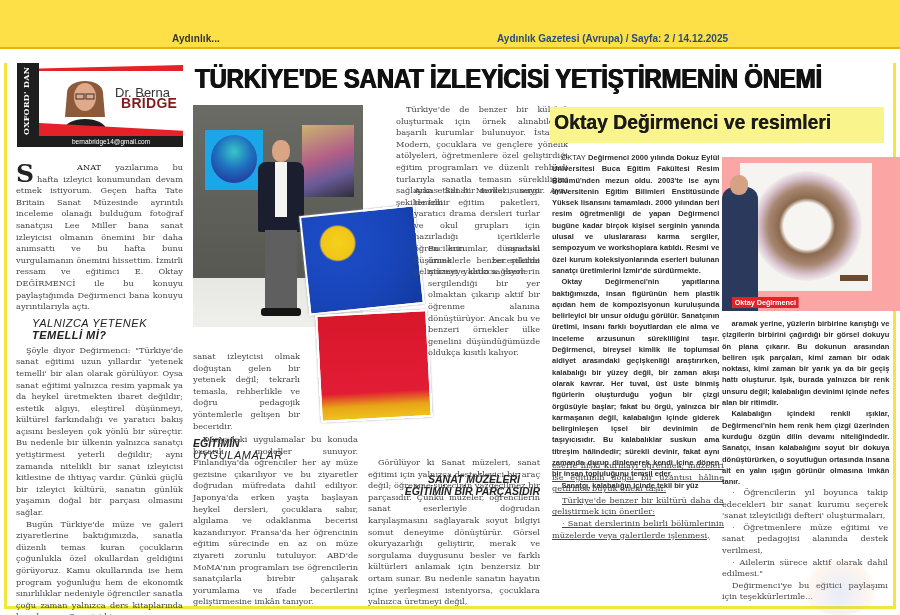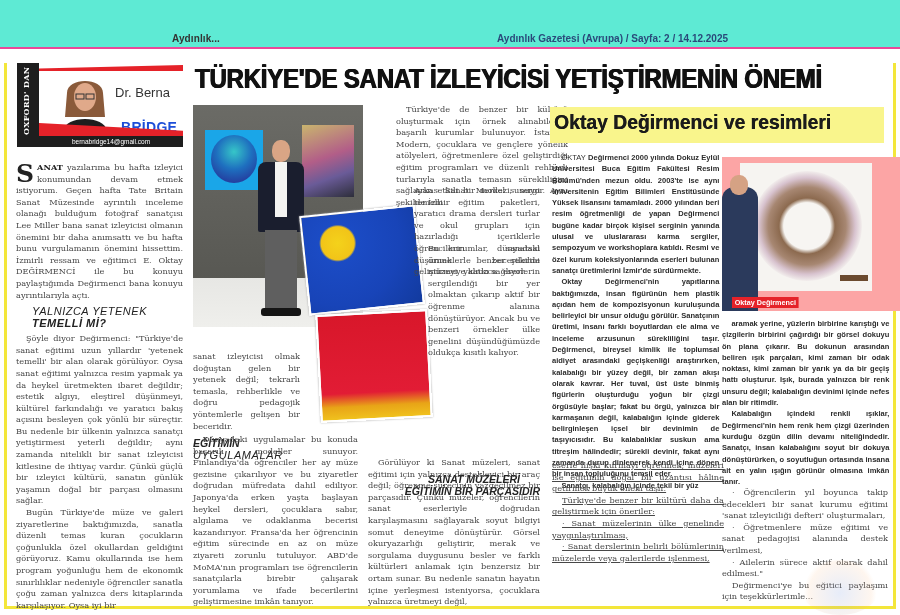--- a/index.html
+++ b/index.html
@@ -1,45 +1,45 @@
 <!DOCTYPE html>
 <html><head>
 <meta charset="utf-8">
 <style>
   * { box-sizing: border-box; margin: 0; padding: 0; }
   html, body { width: 900px; height: 615px; overflow: hidden; background: #ffffff; }
   body { position: relative; font-family: "DejaVu Serif", serif; color: #3a3a3a; }
 
-  .topbar { position: absolute; left: 0; top: 0; width: 900px; height: 49px; background: #5eead4; border-bottom: 2px solid #ec4899; }
+  .topbar { position: absolute; left: 0; top: 0; width: 900px; height: 49px; background: #fde047; border-bottom: 2px solid #eab308; }
   .topbar .left { position: absolute; left: 172px; top: 33px; font: 10px "Liberation Sans", sans-serif; color: #333; font-weight: bold; letter-spacing: 0.1px; }
   .topbar .right { position: absolute; left: 497px; top: 33px; font: 10px "Liberation Sans", sans-serif; color: #2a4a7a; font-weight: bold; }
 
   .page { position: absolute; left: 0; top: 51px; width: 900px; height: 564px; background: #fff; }
   .yline-left { position: absolute; left: 4px; top: 63px; width: 3px; height: 545px; background: #f3e63a; }
   .yline-bottom { position: absolute; left: 4px; top: 606px; width: 892px; height: 3px; background: #f3e63a; }
   .yline-right { position: absolute; left: 893px; top: 63px; width: 3px; height: 546px; background: #f3e63a; }
 
   
   .author { position: absolute; left: 17px; top: 63px; width: 166px; height: 84px; background: #fff; overflow: hidden; }
   .author .band { position: absolute; left: 0; top: 0; width: 22px; height: 84px; background: #1e1e1e; }
   .author .band span { position: absolute; left: 4px; top: 72px; transform: rotate(-90deg); transform-origin: left top; font: bold 8px "DejaVu Serif", serif; color: #fff; white-space: nowrap; letter-spacing: 0.3px; }
   .author .redtop { position: absolute; left: 22px; top: 2px; width: 144px; height: 6px; background: #e52229; clip-path: polygon(0 60%, 100% 0, 100% 100%, 0 100%); }
   .author .redbot { position: absolute; left: 22px; top: 60px; width: 144px; height: 14px; background: #e52229; clip-path: polygon(0 0, 100% 55%, 100% 100%, 0 100%); }
   .author .email { position: absolute; left: 22px; top: 73px; width: 144px; height: 11px; background: #1e1e1e; color: #fff; font: 6.5px "Liberation Sans", sans-serif; text-align: center; line-height: 11px; }
   .author .photo { position: absolute; left: 44px; top: 8px; width: 48px; height: 60px; }
   .author .name1 { position: absolute; left: 98px; top: 22px; font: 13px "Liberation Sans", sans-serif; color: #333; }
-  .author .name2 { position: absolute; left: 104px; top: 56px; font: bold 14px "Liberation Sans", sans-serif; color: #1d4ed8; letter-spacing: 0.3px; }
+  .author .name2 { position: absolute; left: 104px; top: 32px; font: bold 14px "Liberation Sans", sans-serif; color: #7f1d1d; letter-spacing: 0.3px; }
 
   .headline { position: absolute; left: 195px; top: 62px; width: 694px; height: 34px; font: 900 28px "Liberation Sans", sans-serif; color: #111; letter-spacing: -0.3px; transform: scaleX(0.86); transform-origin: left center; white-space: nowrap; line-height: 34px; text-shadow: 0.6px 0 0 #111, -0.6px 0 0 #111; }
 
   .col { position: absolute; font-family: "DejaVu Serif", serif; font-size: 8.2px; line-height: 11.6px; color: #474747; text-align: justify; hyphens: auto; }
   .col p { text-indent: 10px; }
   .col p.noindent { text-indent: 0; }
   .dropcap { float: left; font: bold 25px "DejaVu Serif", serif; line-height: 20px; margin: 2px 3px 0 0; color: #222; }
-  .lead { font-weight: bold; color: #222; }
+  .lead { font-weight: normal; color: #222; margin-left: 40px; }
   .subhead1 { font: italic 11px "Liberation Sans", sans-serif; color: #222; line-height: 12px; margin: 4px 0 4px 16px; letter-spacing: 0.5px; }
   .subhead1 b { font-weight: bold; display: block; }
   .subhead2 { font: italic bold 10.5px "Liberation Sans", sans-serif; color: #222; line-height: 12px; }
   .subhead2s { font: italic 11px "Liberation Sans", sans-serif; color: #222; line-height: 12px; letter-spacing: 0.6px; margin-bottom: 6px;}
 
   .c1 { left: 16px; top: 162px; width: 167px; }
   .c2 { left: 193px; top: 330px; width: 109px; margin-top: 20px; }
   .c2b { left: 193px; top: 434px; width: 165px; }
   .c3 { left: 368px; top: 104px; width: 172px; margin-left: 28px; }
   .c3-wrap { left: 413px; top: 167px; width: 127px; text-align: justify; }
@@ -186,24 +186,23 @@
 </div>
 
 <div class="cond d2" style="width:178px;">
   <p class="noindent">aramak yerine, yüzlerin birbirine karıştığı ve çizgilerin birbirini çağırdığı bir görsel dokuyu ön plana çıkarır. Bu dokunun arasından beliren ışık parçaları, kimi zaman bir odak noktası, kimi zaman bir yarık ya da bir geçiş hattı oluşturur. Işık, burada yalnızca bir renk unsuru değil; kalabalığın devinimi içinde nefes alan bir ritimdir.</p>
   <p>Kalabalığın içindeki renkli ışıklar, Değirmenci'nin hem renk hem çizgi üzerinden kurduğu özgün dilin devamı niteliğindedir. Sanatçı, insan kalabalığını soyut bir dokuya dönüştürürken, o soyutluğun ortasında insana ait en yalın ışığın görünür olmasına imkân tanır.</p>
 </div>
 
 <div class="col c5">
   <p class="noindent">eserle ilişki kurmayı öğretmek; müzeleri ise eğitimin doğal bir uzantısı hâline getirmek büyük önem taşır.</p>
   <p>Türkiye'de benzer bir kültürü daha da geliştirmek için öneriler:</p>
-  <p>· Sanat müzelerinin ülke genelinde yaygınlaştırılması,</p>
   <p>· Sanat derslerinin belirli bölümlerinin müzelerde veya galerilerde işlenmesi,</p>
 </div>
 
 <div class="col c6">
-  <p>· Öğrencilerin yıl boyunca takip edecekleri bir sanat kurumu eğitimi 'sanat izleyiciliği defteri' oluşturmaları,</p>
+  <p>· Öğrencilerin yıl boyunca takip edecekleri bir sanat kurumu seçerek 'sanat izleyiciliği defteri' oluşturmaları,</p>
   <p>· Öğretmenlere müze eğitimi ve sanat pedagojisi alanında destek verilmesi,</p>
   <p>· Ailelerin sürece aktif olarak dahil edilmesi."</p>
   <p>Değirmenci'ye bu eğitici paylaşımı için teşekkürlerimle...</p>
 </div>
 
 <div class="watermark"></div>
 
 </body></html>

